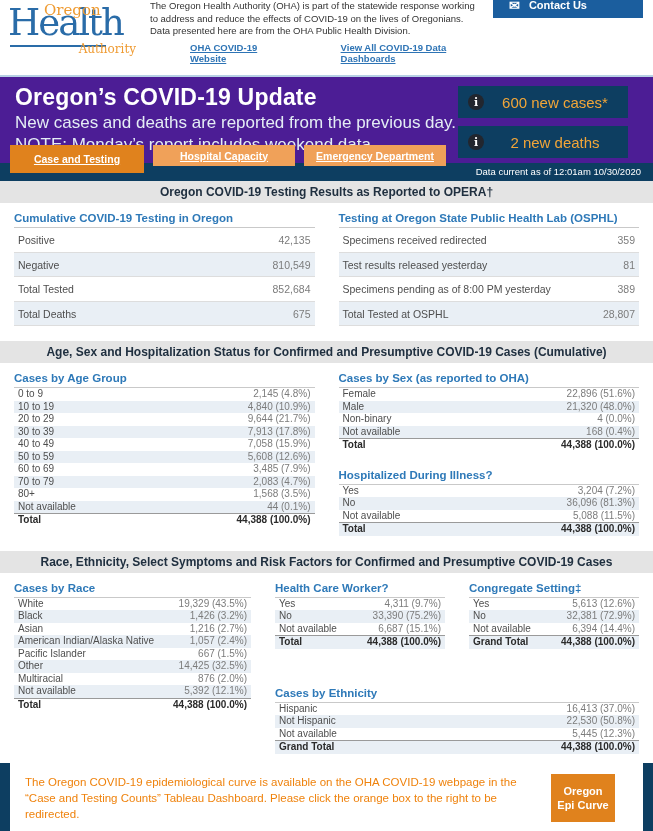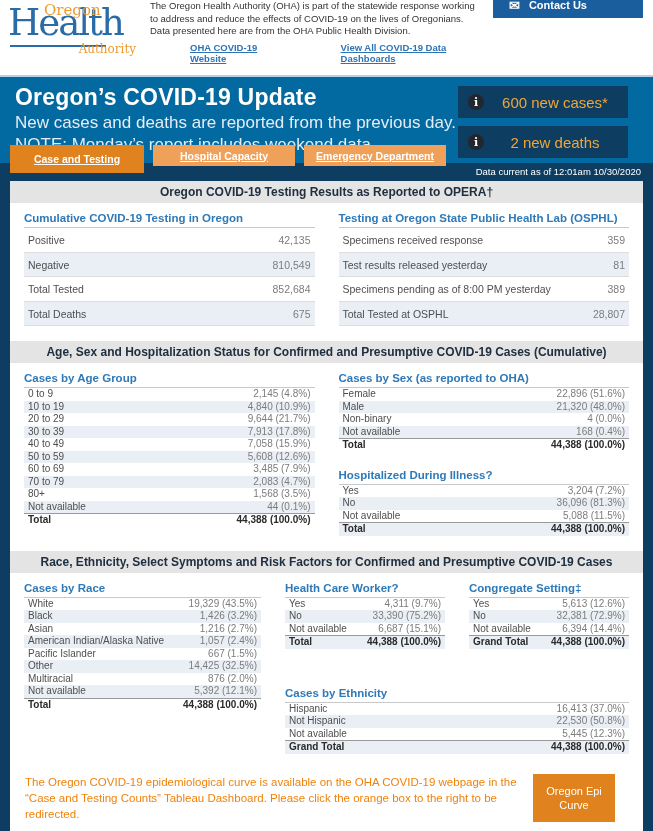--- a/index.html
+++ b/index.html
@@ -33,41 +33,41 @@
 
   .contact-btn {
     width:150px; height:26px; flex:none; background:#1b5e9e; color:#fff;
     border:none; font-family:inherit; font-weight:bold; font-size:11px;
     display:flex; align-items:center; gap:9px; padding:0 0 0 16px;
     margin-top:-8px; cursor:pointer;
   }
   .env-icon { font-size:13px; line-height:1; }
 
   
-  .banner { position:relative; height:86px; background:#0369a1; color:#fff; padding:7px 0 0 15px; }
+  .banner { position:relative; height:86px; background:#4c1d95; color:#fff; padding:7px 0 0 15px; }
   .banner-title { margin:0; font-size:23px; font-weight:bold; letter-spacing:0.2px; }
   .banner-sub { margin:2px 0 0; font-size:17px; color:#e4edf5; }
   .tabs { position:absolute; left:10px; top:68px; display:flex; gap:9px; z-index:5; }
   .tab { height:21px; width:142px; background:#f0a159; color:#fff; border:none;
          font-family:inherit; font-weight:bold; font-size:10.5px; cursor:pointer;text-decoration:underline; }
   .tab.active { height:28px; width:134px; background:#e0821d; }
   .banner-right { position:absolute; right:25px; top:9px; display:flex; flex-direction:column; gap:8px; }
   .stat-box { width:170px; height:32px; background:#0d3e61; display:flex; align-items:center;
               padding:0 10px; gap:8px; }
   .info-icon { width:16px; height:16px; flex:none; border-radius:50%; background:#22262e; color:#fff;
                font-family:"DejaVu Serif",serif; font-weight:bold; font-size:11px;
                display:flex; align-items:center; justify-content:center; cursor:pointer; }
   .stat-text { color:#f2a638; font-size:15px; flex:1; text-align:center; white-space:nowrap; }
 
   
   .current-strip { height:18px; background:#0d3e61; color:#fff; font-size:9.5px;
                    text-align:right; padding:3px 12px 0 0; }
 
   
-  .content { margin:0 10px; background:#fff; }
+  .content { margin:0 0; background:#fff; }
   .section { background:#fff; }
   .section + .section { padding-top:6px; }
   .section-header { background:#e4e4e4; color:#203040; font-weight:bold; font-size:12px;
                     text-align:center; padding:4px 2px; }
   .sec-body { display:flex; gap:24px; padding:5px 14px 9px; }
   .sec-body.three { display:grid; grid-template-columns:237px 1fr 1fr; }
   .col { flex:1; min-width:0; }
   .span2 { grid-column:2 / 4; margin-top:10px; }
   .race-cell { grid-row:1 / 3; }
   .gap-top { margin-top:13px; }
@@ -79,22 +79,22 @@
   .trow:nth-child(even) { background:#e9eff5; }
   .tvalue { color:#7c7c7c; text-align:right; white-space:nowrap; }
   .trow.total { font-weight:bold; color:#2b2b2b; border-top:1px solid #9a9a9a; }
   .trow.total .tvalue { color:#2b2b2b; }
   .big .trow { font-size:10.5px; padding:7px 4px 6px; border-bottom:1px solid #dddddd; }
 
   
   .callout { margin:0 10px; background:#fff; display:flex; align-items:center;
              gap:14px; padding:11px 14px 14px 15px; }
   .callout-text { margin:0; flex:1; color:#ef820c; font-size:11.5px; line-height:16px; }
-  .epi-btn { width:82px; height:48px; flex:none; margin-right:14px; background:#e0821d;
-             border:none; color:#fff; font-family:inherit; font-weight:normal; font-size:11px;
+  .epi-btn { width:64px; height:48px; flex:none; margin-right:14px; background:#e0821d;
+             border:none; color:#fff; font-family:inherit; font-weight:bold; font-size:11px;
              line-height:14px; cursor:pointer; }
 
   
   .notes { background:#252b35; color:#f0f0f0; font-size:9px; line-height:10.8px;
            padding:5px 12px 4px; border-bottom:5px solid #2e6da4; }
 </style>
 </head>
 <body>
 
 <header class="site-header">
@@ -177,21 +177,21 @@
               <span class="tlabel">Total Deaths</span>
               <span class="tvalue">675</span>
             </div>
           </div>
       </div>
       <div class="col">
         <div class="tbl-title">Testing at Oregon State Public Health Lab (OSPHL)</div>
         <div class="big">
 
             <div class="trow">
-              <span class="tlabel">Specimens received response</span>
+              <span class="tlabel">Specimens received redirected</span>
               <span class="tvalue">359</span>
             </div>
 
             <div class="trow">
               <span class="tlabel">Test results released yesterday</span>
               <span class="tvalue">81</span>
             </div>
 
             <div class="trow">
               <span class="tlabel">Specimens pending as of 8:00 PM yesterday</span>

